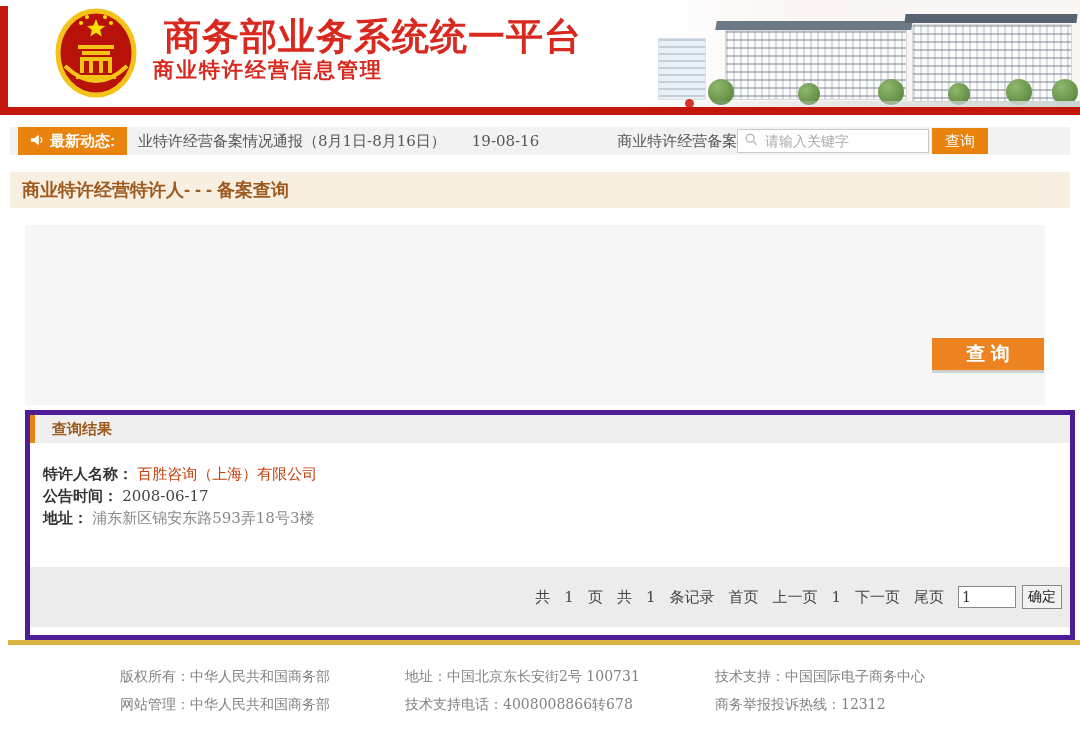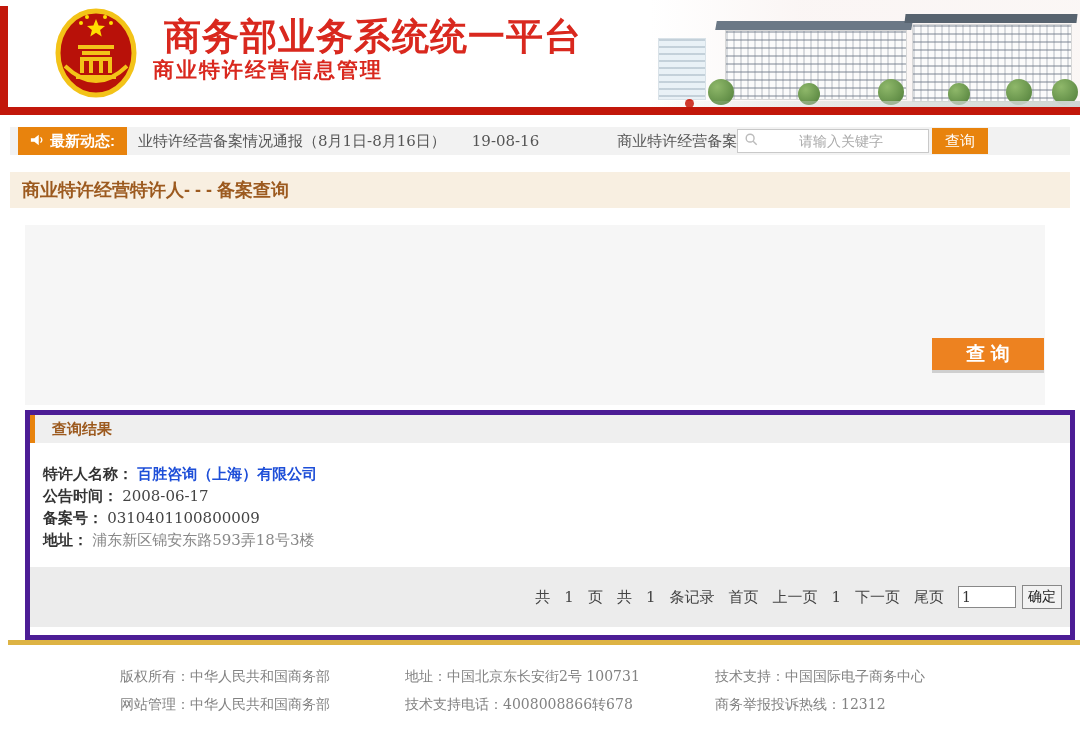--- a/index.html
+++ b/index.html
@@ -37,21 +37,21 @@
   .ticker{position:absolute;left:10px;top:127px;width:1060px;height:28px;background:#f2f2f2;}
   .badge{position:absolute;left:8px;top:0;height:28px;display:flex;align-items:center;gap:6px;
     background:#e8830d;color:#fff;font-size:15px;font-weight:bold;padding:0 12px;}
   .news{position:absolute;left:128px;top:0;width:600px;height:28px;overflow:hidden;white-space:nowrap;
     display:flex;align-items:center;font-family:"DejaVu Serif",serif;font-size:15px;color:#555;}
   .news .date{margin-left:26px;color:#555;}
   .news .second{margin-left:78px;}
   .tk-search{position:absolute;left:727px;top:2px;width:178px;height:22px;background:#fff;border:1px solid #c9c9c9;
     display:flex;align-items:center;padding:0 6px;gap:5px;}
   .tk-search input{border:none;outline:none;flex:1;font-size:14px;color:#c2410c;background:transparent;
-    font-family:"DejaVu Serif",serif;margin-left:34px;}
+    font-family:"DejaVu Serif",serif;}
   .tk-search input::placeholder{color:#aaa;}
   .btn-small{position:absolute;left:922px;top:1px;width:56px;height:26px;background:#e8830d;border:none;
     color:#fff;font-size:15px;cursor:pointer;font-family:"Liberation Sans",sans-serif;}
   
   .title-bar{position:absolute;left:10px;top:172px;width:1060px;height:36px;background:#f8efe1;
     line-height:36px;padding-left:12px;box-sizing:border-box;font-size:18px;font-weight:bold;color:#9c5a1f;}
   
   .form-box{position:absolute;left:25px;top:225px;width:1020px;height:180px;background:#f6f6f6;}
   .form-box .lbl{position:absolute;font-size:15px;font-weight:bold;color:#333;line-height:28px;}
   .lbl-wrap{line-height:22px !important;width:50px;}
@@ -66,21 +66,21 @@
     font-family:"Liberation Sans",sans-serif;}
   
   .results{position:absolute;left:25px;top:410px;width:1050px;height:230px;background:#fff;
     border:5px solid #4c1d95;box-sizing:border-box;}
   .res-header{height:28px;background:#efefef;border-left:5px solid #e8830d;line-height:28px;
     padding-left:17px;font-size:15px;font-weight:bold;color:#9c5a1f;}
   .details{padding:20px 0 0 13px;font-size:15px;line-height:22px;}
   .details .row{margin-bottom:0;}
   .details .dl{font-weight:bold;color:#333;}
   .details .dv{font-family:"DejaVu Serif",serif;color:#444;}
-  .details .dv-bold{font-weight:bold;color:#1d4ed8;text-align:center;}
+  .details .dv-bold{font-weight:normal;color:#c2410c;text-align:center;}
   .details .dv-gray{color:#888;}
   .pager{position:absolute;left:0;top:152px;width:100%;height:60px;background:#ececec;box-sizing:border-box;
     display:flex;align-items:center;justify-content:flex-end;padding-right:8px;
     font-family:"DejaVu Serif",serif;font-size:15px;color:#444;}
   .pager span{margin-left:14px;}
   .pager .pg-link{cursor:pointer;}
   .pager input{margin-left:14px;width:50px;height:20px;border:1px solid #888;font-size:14px;padding:0 3px;
     font-family:"DejaVu Serif",serif;color:#333;outline:none;}
   .pager button{margin-left:6px;height:24px;padding:0 5px;font-size:14px;background:#f2f2f2;
     border:1px solid #888;cursor:pointer;color:#222;}
@@ -193,24 +193,20 @@
   <div class="details">
     <div class="row">
       <span class="dl">特许人名称：</span>
       <span class="dv dv-bold">百胜咨询（上海）有限公司</span>
     </div>
     <div class="row">
       <span class="dl">公告时间：</span>
       <span class="dv">2008-06-17</span>
     </div>
     <div class="row">
-      <span class="dl">备案号：</span>
-      <span class="dv">0310401100800009</span>
-    </div>
-    <div class="row">
       <span class="dl">地址：</span>
       <span class="dv dv-gray">浦东新区锦安东路593弄18号3楼</span>
     </div>
   </div>
   <div class="pager">
     <span>共</span>
     <span>1</span>
     <span>页</span>
     <span>共</span>
     <span>1</span>

